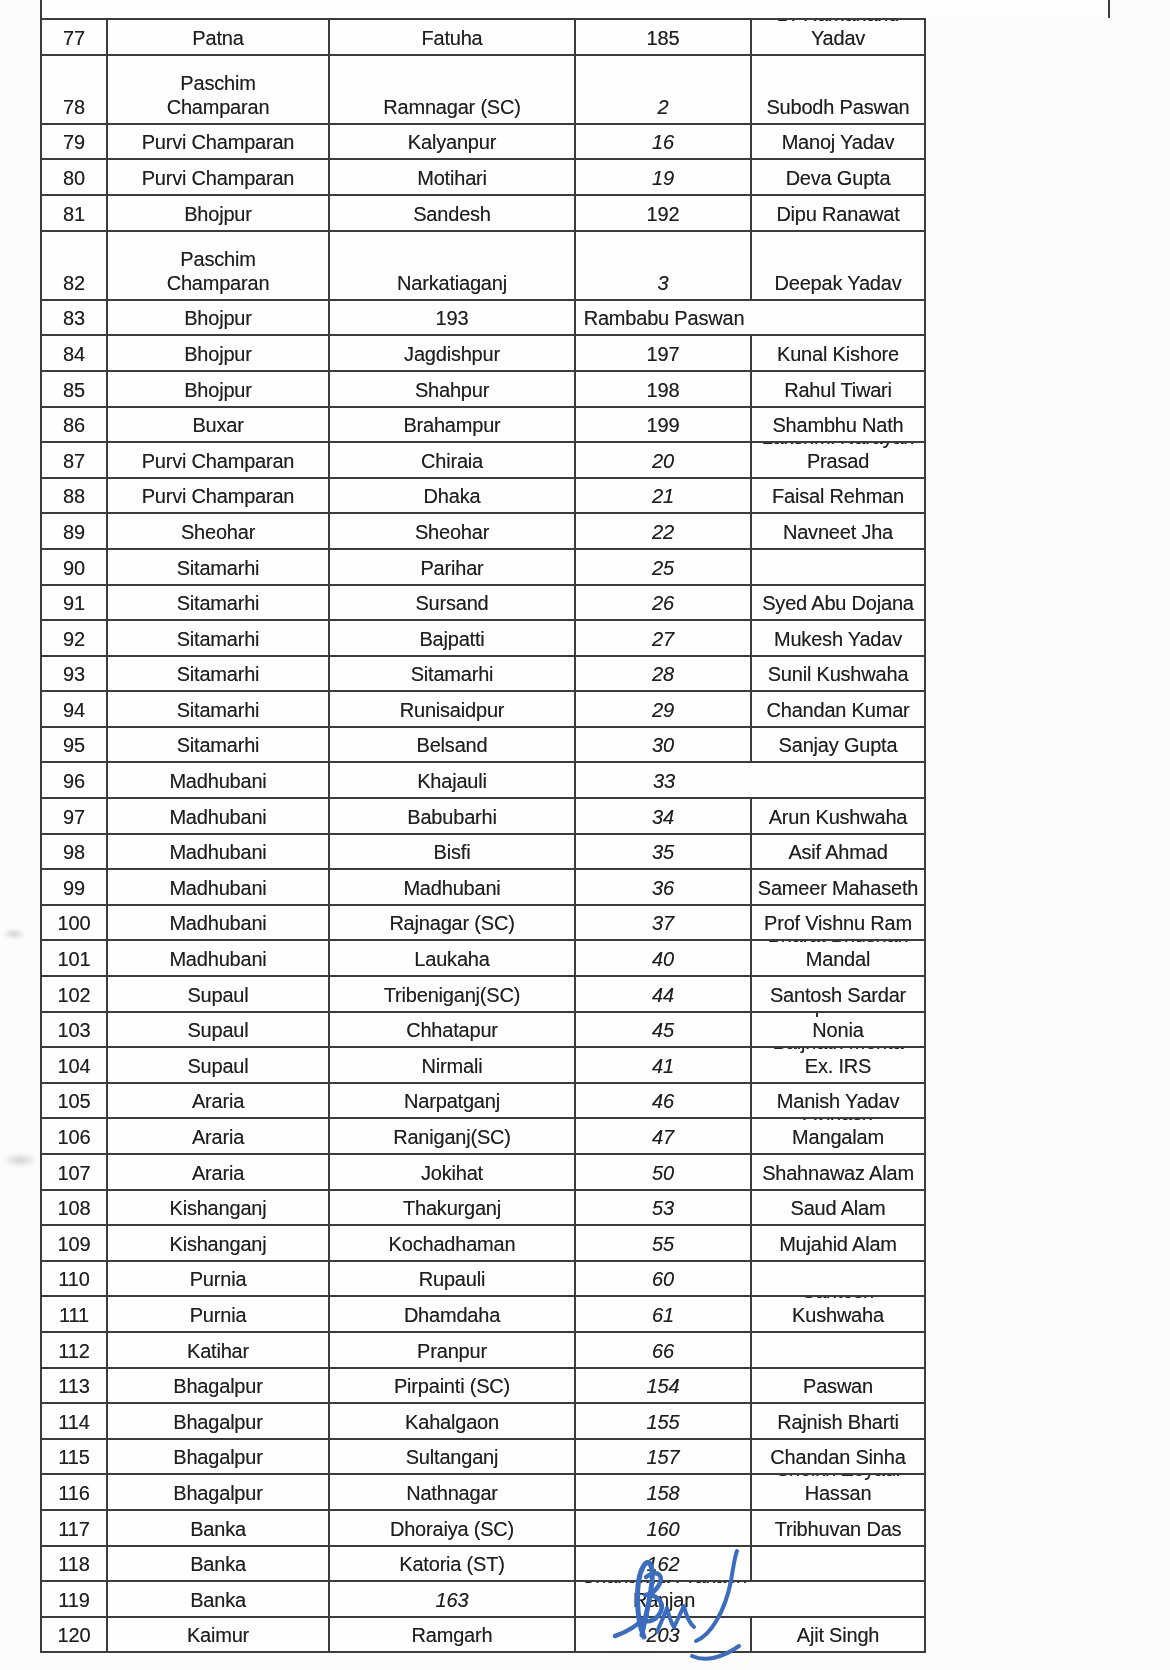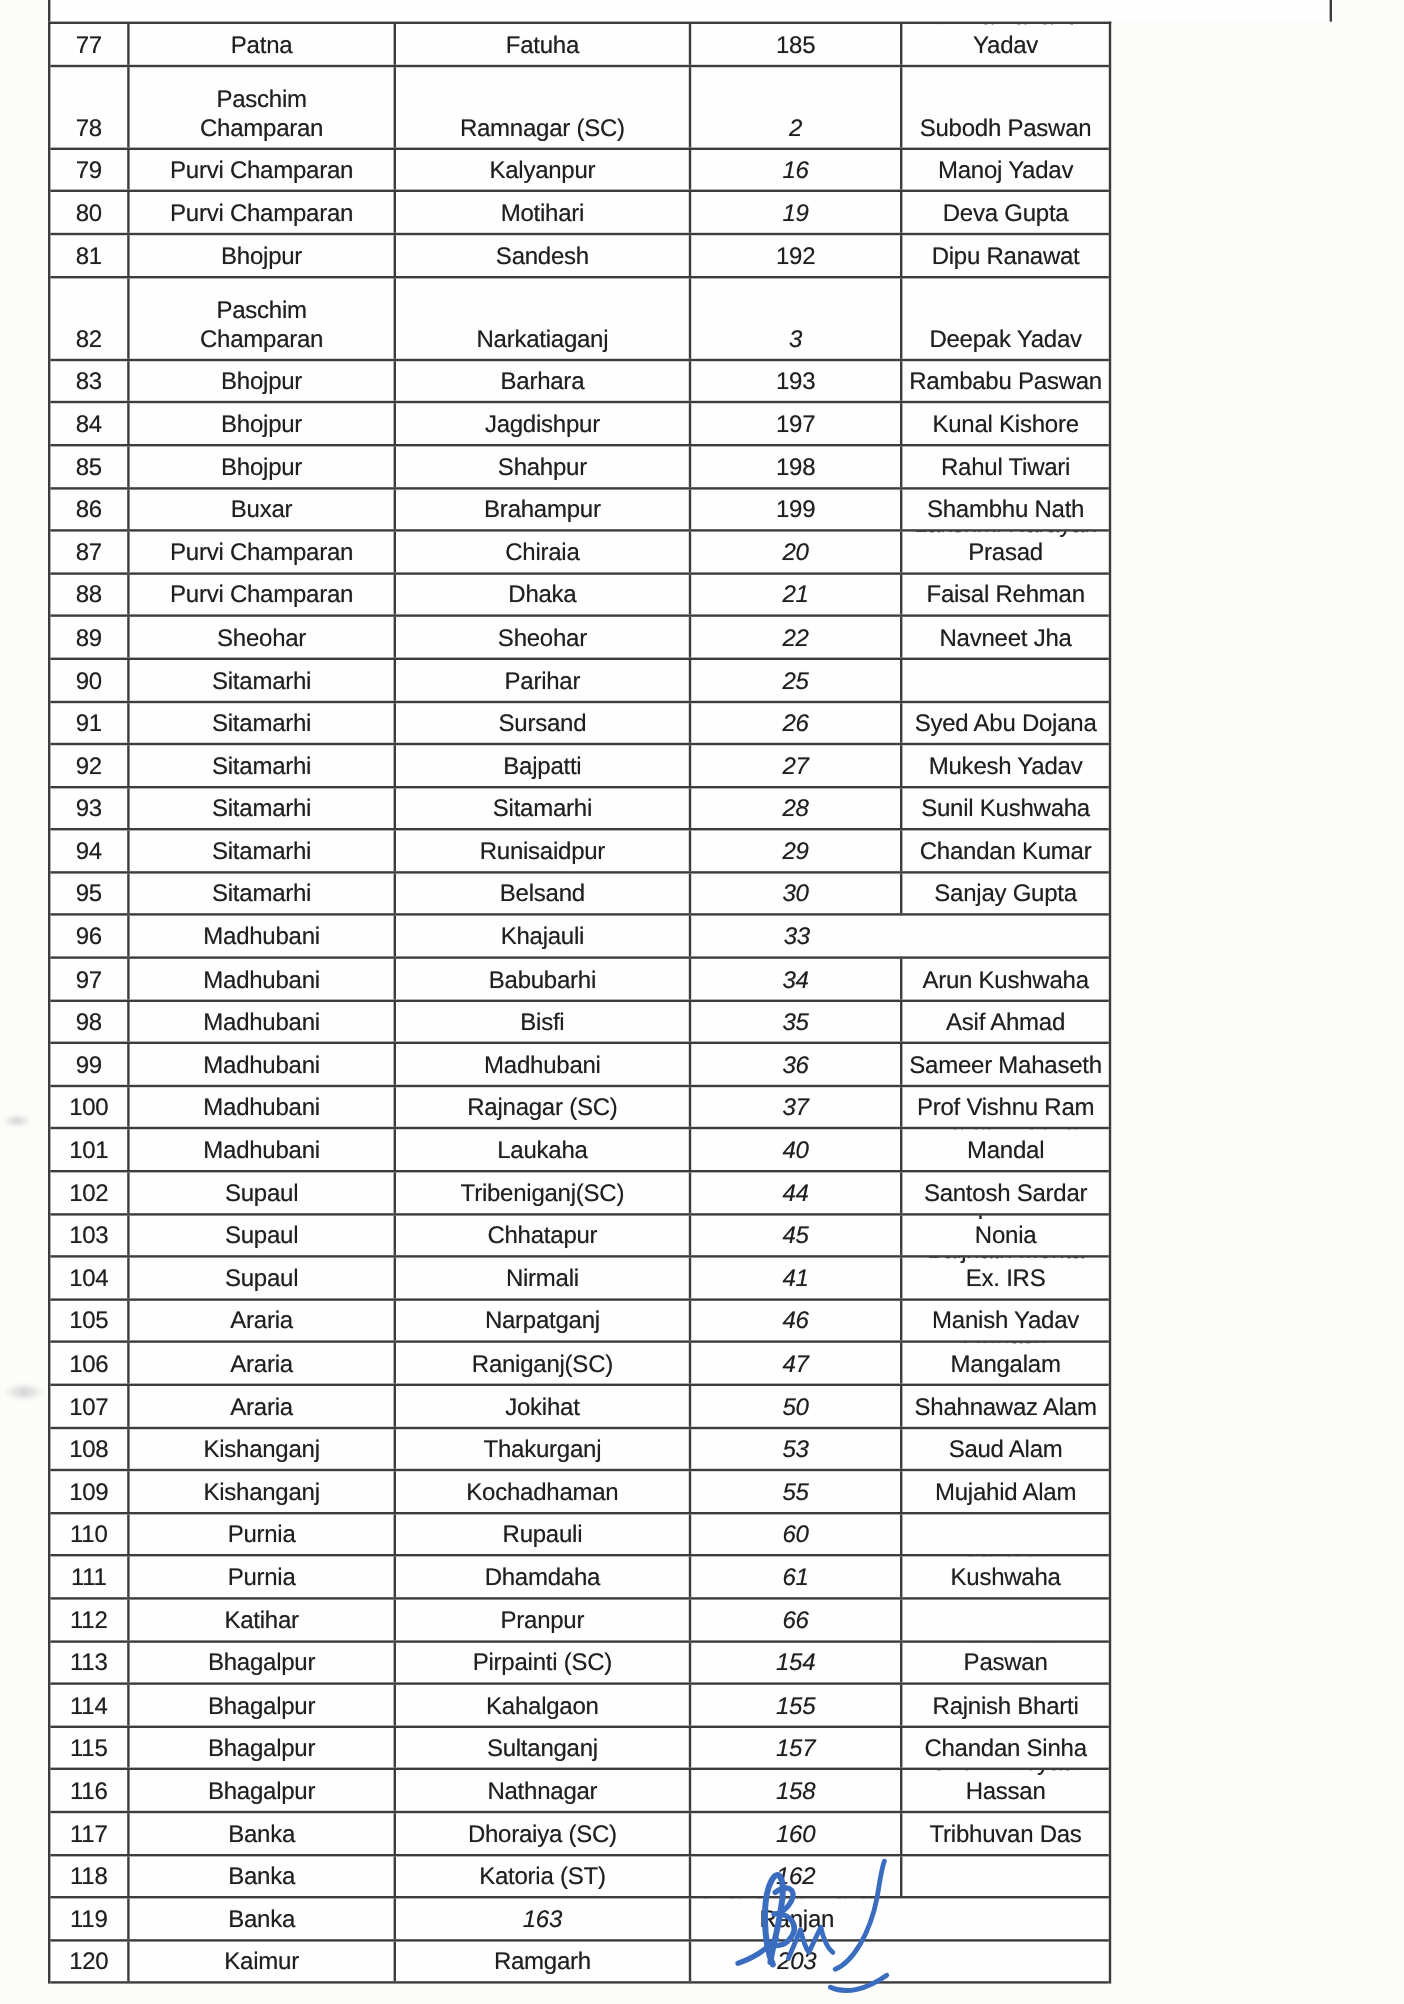--- a/index.html
+++ b/index.html
@@ -110,21 +110,20 @@
     <div class="cell c-district">Paschim
 Champaran</div>
     <div class="cell c-constituency">Narkatiaganj</div>
     <div class="cell c-number italic">3</div>
     <div class="cell c-candidate">Deepak Yadav</div>
   </div>
 
   <div class="row">
     <div class="cell c-serial">83</div>
     <div class="cell c-district">Bhojpur</div>
-    <div class="cell c-constituency">Barhara</div>
     <div class="cell c-number">193</div>
     <div class="cell c-candidate">Rambabu Paswan</div>
   </div>
 
   <div class="row">
     <div class="cell c-serial">84</div>
     <div class="cell c-district">Bhojpur</div>
     <div class="cell c-constituency">Jagdishpur</div>
     <div class="cell c-number">197</div>
     <div class="cell c-candidate">Kunal Kishore</div>
@@ -406,20 +405,21 @@
     <div class="cell c-district">Banka</div>
     <div class="cell c-number italic">163</div>
     <div class="cell c-candidate">Chanakya Prakash Ranjan</div>
   </div>
 
   <div class="row">
     <div class="cell c-serial">120</div>
     <div class="cell c-district">Kaimur</div>
     <div class="cell c-constituency">Ramgarh</div>
     <div class="cell c-number italic">203</div>
+    <div class="cell c-candidate">Ajit Singh</div>
   </div>
 </div>
 
   <svg class="signature" viewBox="0 0 154 128" fill="none" xmlns="http://www.w3.org/2000/svg">
     <g stroke="#3a6cc0" stroke-linecap="round" stroke-linejoin="round" fill="none">
       <path d="M5,93 C17,89 28,82 37,73" stroke-width="4.5"></path>
       <path d="M34,94 C26,76 25,38 33,24 C39,13 45,23 41,46 C38,67 33,83 32,92" stroke-width="5"></path>
       <path d="M36,34 C48,25 56,34 47,45 C43,50 38,52 35,52 C49,51 57,62 48,73 C43,79 36,79 32,77" stroke-width="4.5"></path>
       <path d="M47,89 C51,79 55,71 57,65 C59,73 61,80 64,84 C68,76 71,69 74,63 C76,72 79,80 84,84" stroke-width="4"></path>
       <path d="M86,98 C101,92 115,68 121,38 C123,25 125,13 127,8" stroke-width="4"></path>

